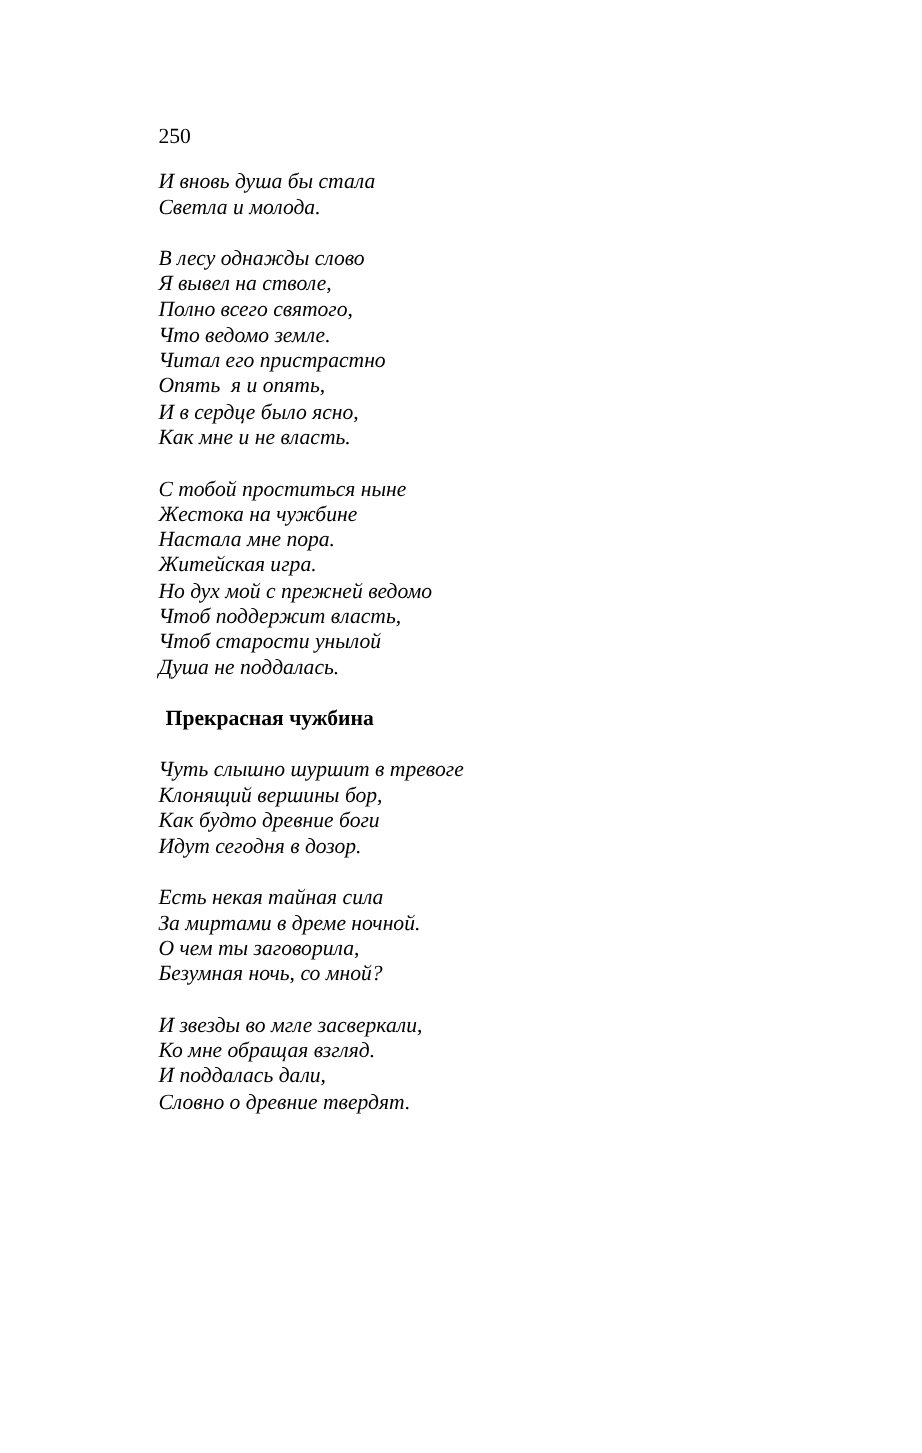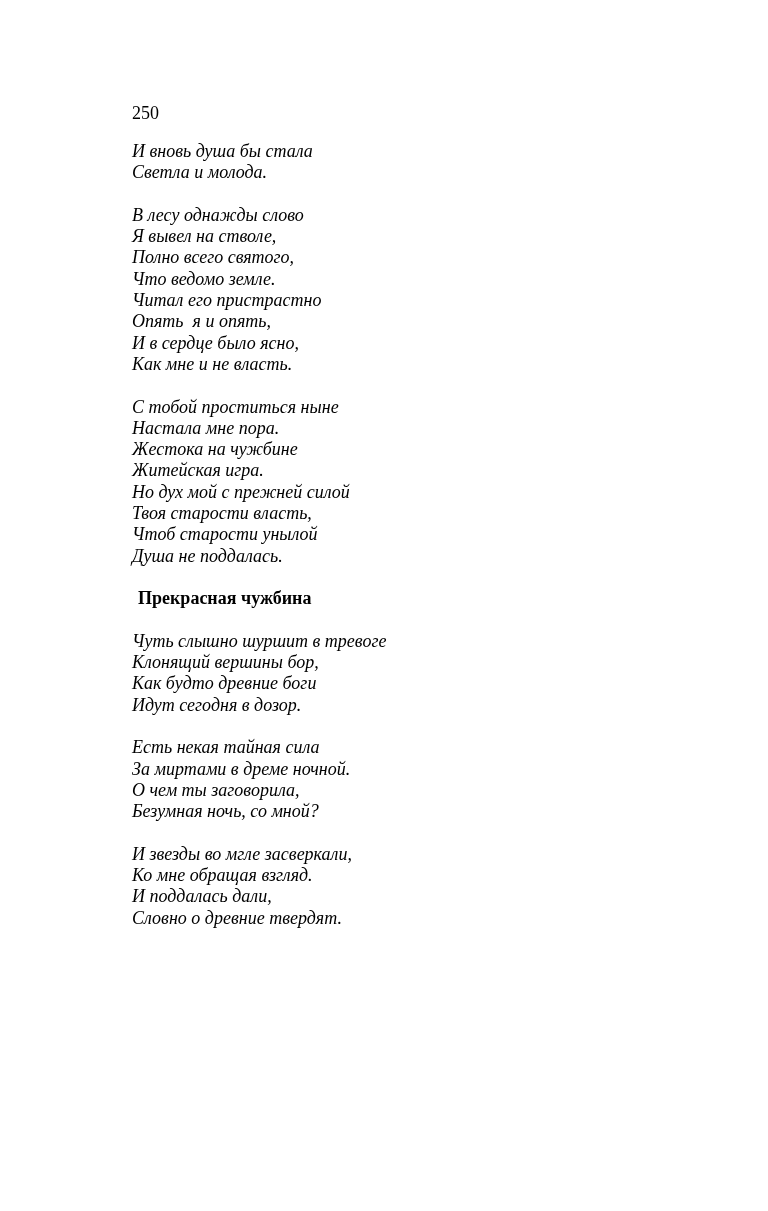--- a/index.html
+++ b/index.html
@@ -63,25 +63,25 @@
             <div class="line">Я вывел на стволе,</div>
             <div class="line">Полно всего святого,</div>
             <div class="line">Что ведомо земле.</div>
             <div class="line">Читал его пристрастно</div>
             <div class="line">Опять  я и опять,</div>
             <div class="line">И в сердце было ясно,</div>
             <div class="line">Как мне и не власть.</div>
           </div>
           <div class="stanza">
             <div class="line">С тобой проститься ныне</div>
+            <div class="line">Жестока на чужбине</div>
             <div class="line">Настала мне пора.</div>
-            <div class="line">Жестока на чужбине</div>
             <div class="line">Житейская игра.</div>
-            <div class="line">Но дух мой с прежней силой</div>
-            <div class="line">Твоя старости власть,</div>
+            <div class="line">Но дух мой с прежней ведомо</div>
+            <div class="line">Чтоб поддержит власть,</div>
             <div class="line">Чтоб старости унылой</div>
             <div class="line">Душа не поддалась.</div>
           </div>
         </div>
     </section>
 
     <h2 class="poem-title">Прекрасная чужбина</h2>
 
     <section class="poem">
       <div>

